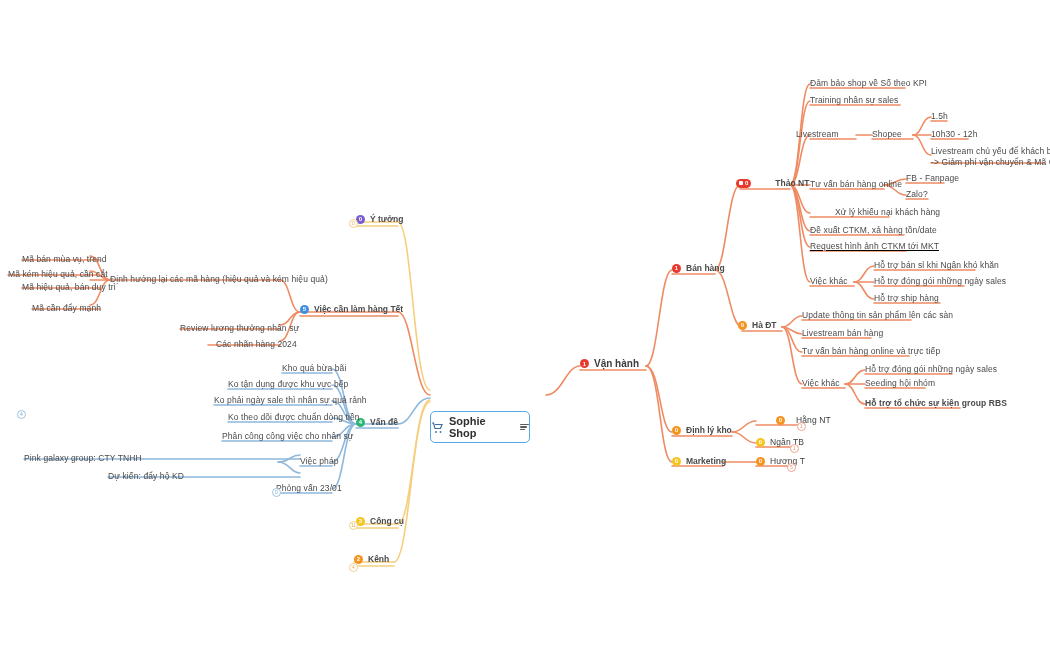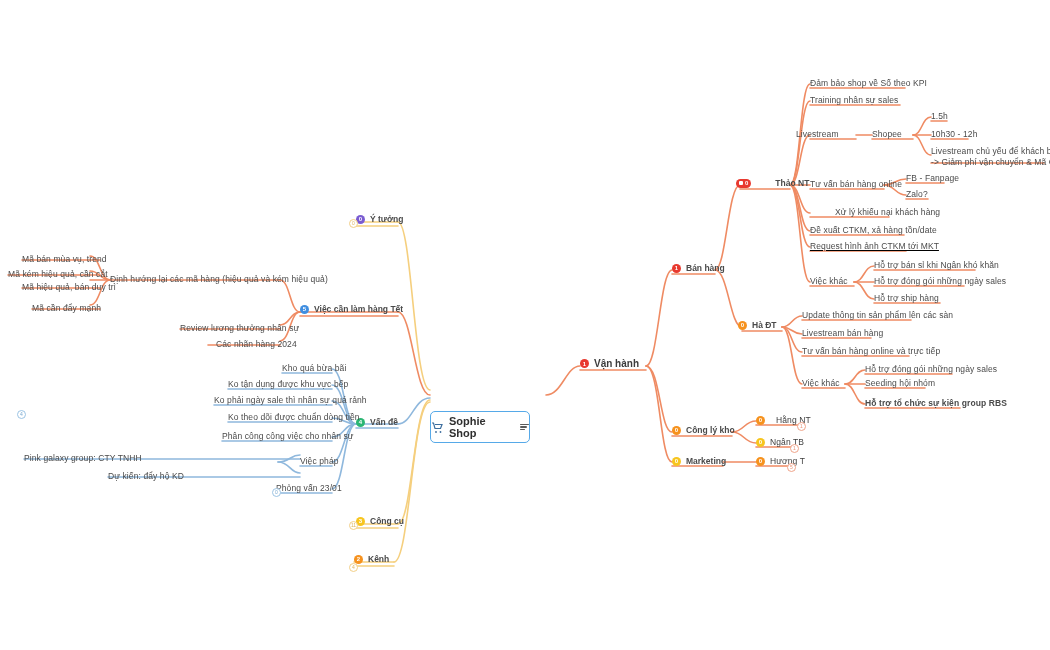--- a/index.html
+++ b/index.html
@@ -316,23 +316,23 @@
     </div>
   <div class="node" style="left:865px;top:378px;">
       <span class="label">Seeding hội nhóm</span>
     </div>
   <div class="node" style="left:865px;top:398px;font-weight:bold;">
       <span class="label">Hỗ trợ tổ chức sự kiện group RBS</span>
     </div>
 
   <div class="node" style="left:672px;top:425px;">
     <span class="badge b-orange">0</span>
-    <span class="sublbl">Công lý kho</span>
-  </div>
-  <div class="node" style="left:756px;top:415px;gap:11px;">
+    <span class="sublbl">Định lý kho</span>
+  </div>
+  <div class="node" style="left:776px;top:415px;gap:11px;">
     <span class="badge b-orange">0</span>
     <span class="label dark">Hằng NT</span>
   </div>
   <div class="node" style="left:756px;top:437px;">
     <span class="badge b-yellow">0</span>
     <span class="label dark">Ngân TB</span>
   </div>
 
   <div class="node" style="left:672px;top:456px;">
     <span class="badge b-yellow">0</span>

